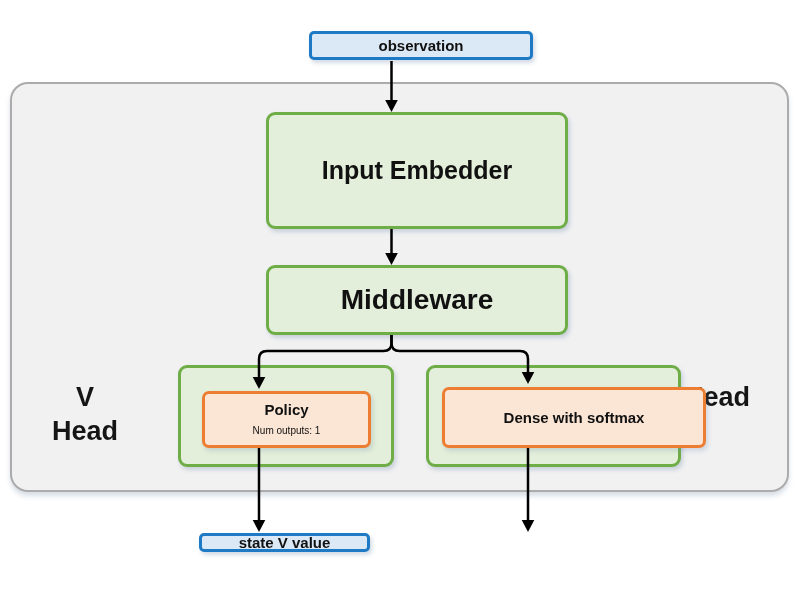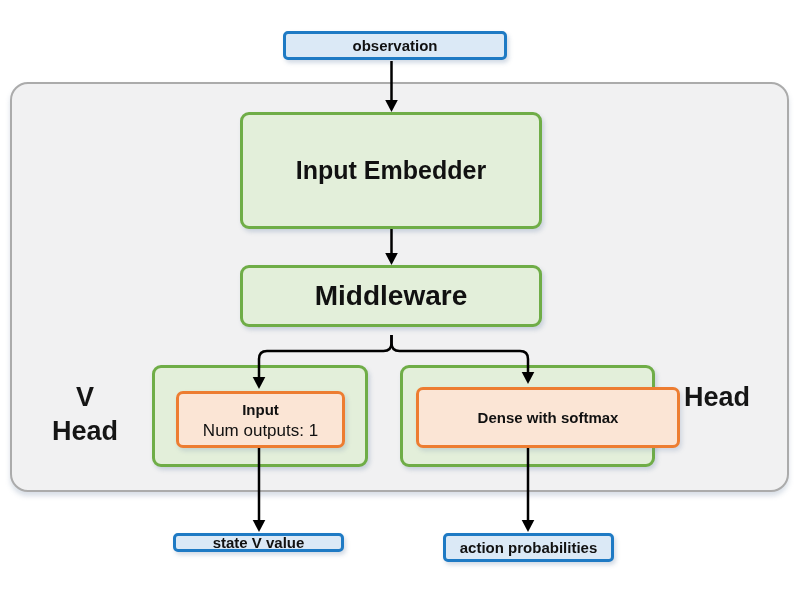--- a/index.html
+++ b/index.html
@@ -3,36 +3,36 @@
 <meta charset="utf-8">
 <style>
   html,body{margin:0;padding:0;background:#ffffff;width:800px;height:600px;overflow:hidden;
     font-family:"Liberation Sans",sans-serif;color:#111;}
   .canvas{position:relative;width:800px;height:600px;background:#fff;}
   .container{position:absolute;left:10px;top:82px;width:779px;height:410px;box-sizing:border-box;
     background:var(--container-fill,#F1F1F2);border:2px solid var(--container-border,#ABABAB);
     border-radius:18px;box-shadow:0 4px 5px rgba(120,140,170,.28);}
   .box{position:absolute;box-sizing:border-box;display:flex;flex-direction:column;
     align-items:center;justify-content:center;text-align:center;font-weight:bold;
-    box-shadow:2px 3px 4px rgba(110,135,170,.30);}
+    box-shadow:2px 3px 4px rgba(110,135,170,.30);margin-left:26px;}
   .blue{background:var(--blue-fill,#DBE9F6);border:3px solid var(--blue-border,#1E7AC4);
     border-radius:5px;font-size:15px;}
   .green{background:var(--green-fill,#E3EFDA);border:3px solid var(--green-border,#6FAD47);
     border-radius:9px;}
   .orange{background:var(--orange-fill,#FBE5D5);border:3px solid var(--orange-border,#ED7D31);
     border-radius:7px;box-shadow:2px 3px 4px rgba(110,135,170,.25);}
   .obs{left:283px;top:31px;width:224px;height:29px;}
   .ie{left:240px;top:112px;width:302px;height:117px;font-size:25px;}
-  .mw{left:240px;top:265px;width:302px;height:62px;font-size:28px;}
+  .mw{left:240px;top:265px;width:302px;height:70px;font-size:28px;}
   .vgreen{left:152px;top:365px;width:216px;height:102px;}
   .pgreen{left:400px;top:365px;width:255px;height:102px;}
   .vorange{left:176px;top:391px;width:169px;height:57px;}
   .porange{left:416px;top:387px;width:264px;height:61px;}
   .node-title{font-size:15px;font-weight:bold;line-height:21px;}
-  .node-detail{font-size:17px;font-weight:normal;line-height:21px;}
+  .node-detail{font-size:10px;font-weight:normal;line-height:21px;}
   .headlabel{position:absolute;text-align:center;font-weight:bold;font-size:27px;line-height:34px;
     color:#151515;}
   .vlabel{left:25px;top:380px;width:120px;}
   .plabel{left:653px;top:380px;width:128px;}
   .out-left{left:173px;top:533px;width:171px;height:19px;}
   .out-right{left:443px;top:533px;width:171px;height:29px;}
   svg.arrows{position:absolute;left:0;top:0;width:800px;height:600px;pointer-events:none;}
   .arrow{stroke:var(--arrow,#000);fill:none;stroke-width:2.5px;}
   .arrowhead{fill:var(--arrow,#000);stroke:none;}
 </style>
@@ -49,36 +49,35 @@
 
   <div class="box green mw">Middleware</div>
 
   <div class="headlabel vlabel">
     <div>V</div>
     <div>Head</div>
   </div>
 
   <div class="box green vgreen"></div>
   <div class="box orange vorange">
-    <div class="node-title">Input</div>
+    <div class="node-title">Policy</div>
     <div class="node-detail">Num outputs: 1</div>
   </div>
 
   <div class="headlabel plabel">
     <div>Head</div>
   </div>
 
   <div class="box green pgreen"></div>
   <div class="box orange porange">
     <div class="node-title">Dense with softmax</div>
   </div>
 
   <div class="box blue out-left">state V value</div>
 
-  <div class="box blue out-right">action probabilities</div>
 
   <svg class="arrows" viewBox="0 0 800 600">
 
     <path class="arrow" d="M391.5,61 V101"></path>
     <polygon class="arrowhead" points="385.2,100 397.8,100 391.5,112"></polygon>
 
     <path class="arrow" d="M391.5,229 V254"></path>
     <polygon class="arrowhead" points="385.2,253 397.8,253 391.5,265"></polygon>
 
     <path class="arrow" d="M391.5,335 V343 Q391.5,351 383.5,351 H267 Q259,351 259,359 V378"></path>

